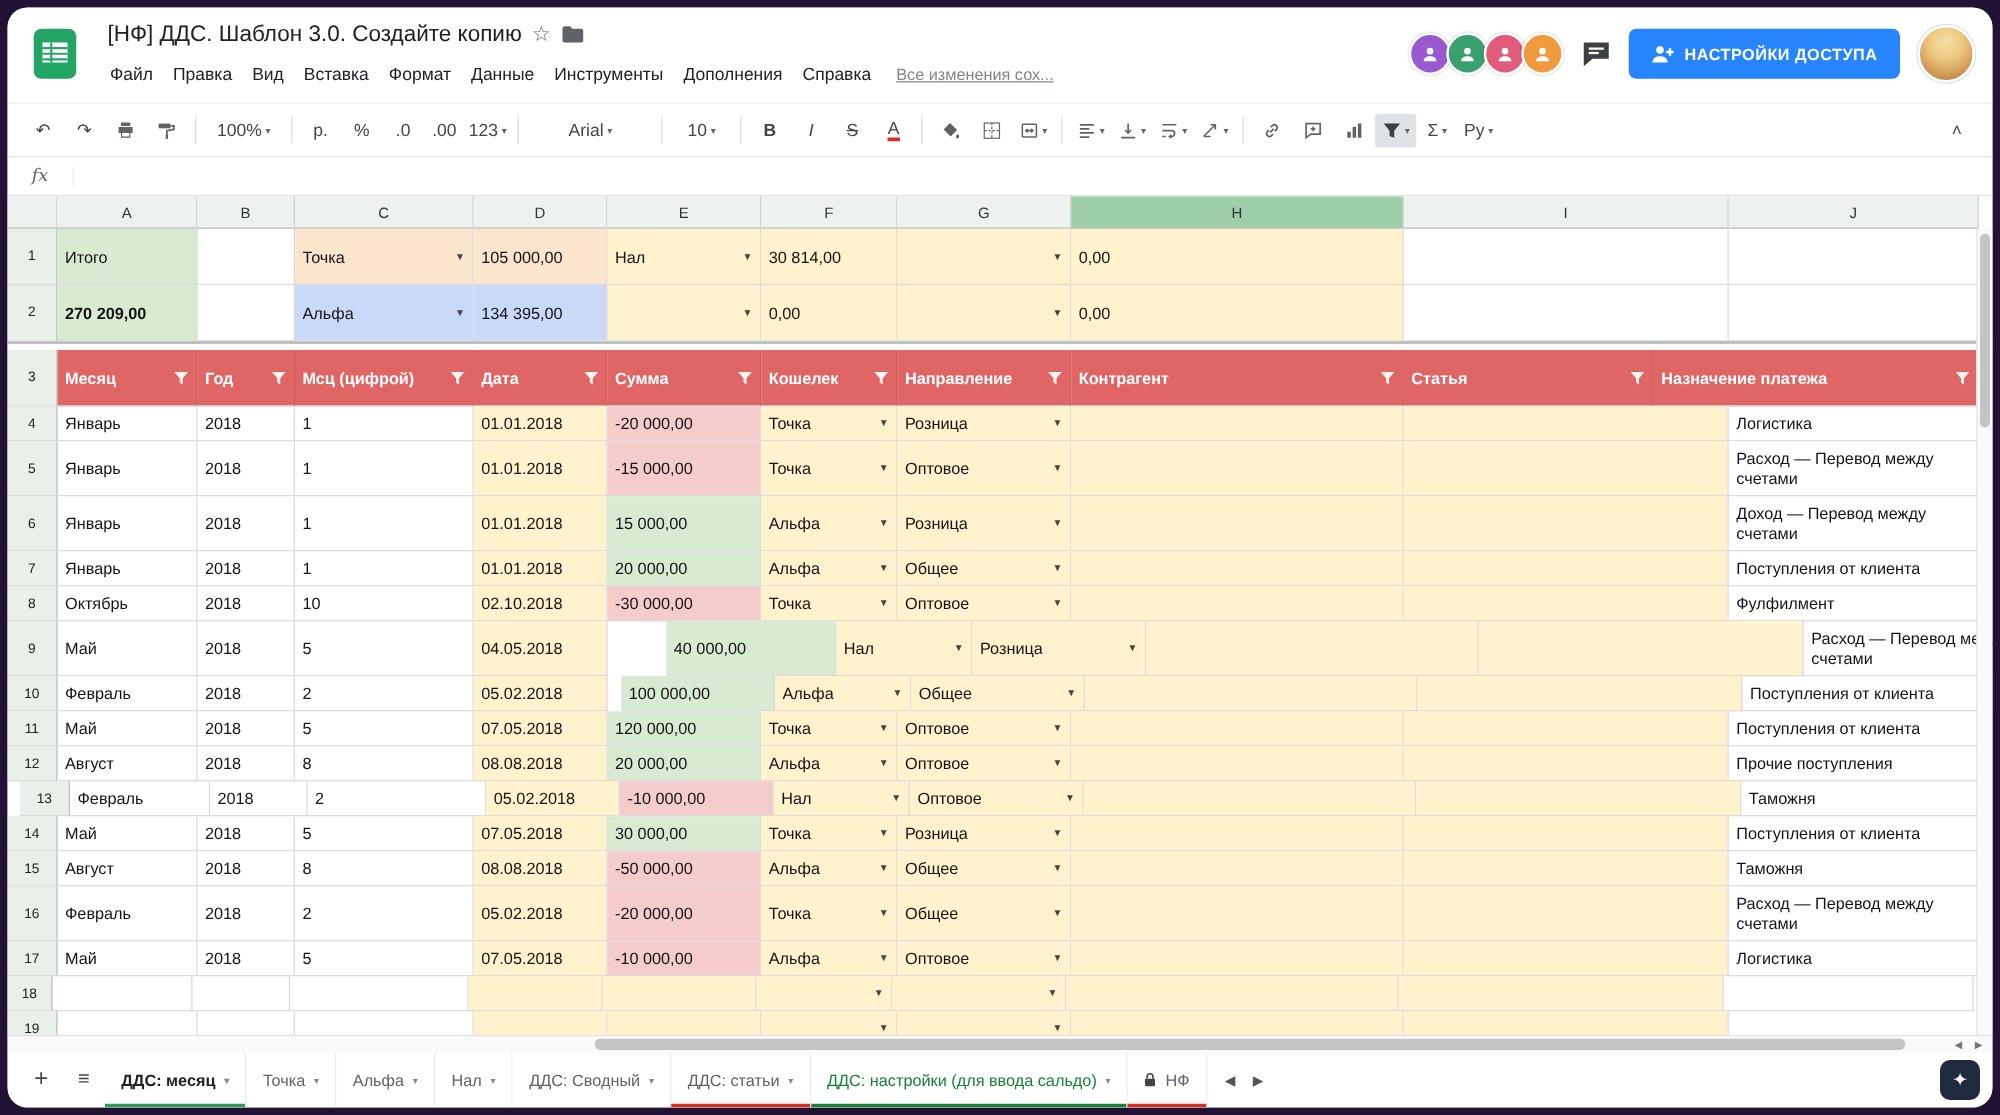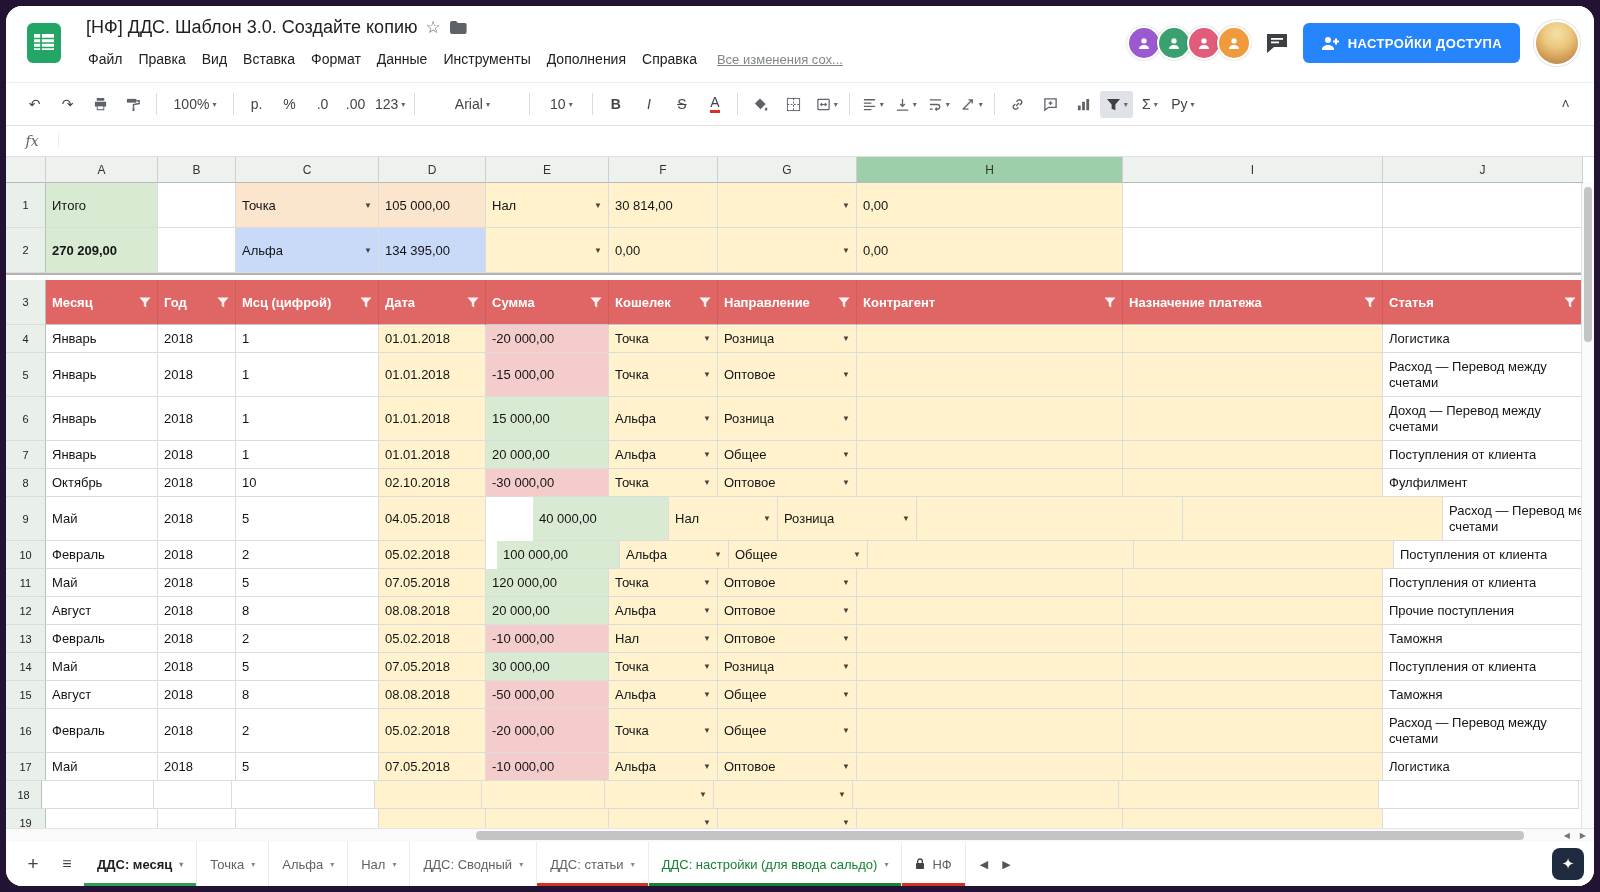--- a/index.html
+++ b/index.html
@@ -483,36 +483,36 @@
             </span>
           </div>
           <div class="cell hdr3" style="width: 266px;">
             <span class="ct">Контрагент</span>
             <span class="funnel">
               <svg width="12" height="11" viewBox="0 0 12 11">
                 <path d="M0.5 0.5h11L7.2 5.6v4.9L4.8 9V5.6z" fill="#fff" opacity="0.92"></path>
               </svg>
             </span>
           </div>
+          <div class="cell hdr3" style="width: 200px;">
+            <span class="ct">Статья</span>
+            <span class="funnel">
+              <svg width="12" height="11" viewBox="0 0 12 11">
+                <path d="M0.5 0.5h11L7.2 5.6v4.9L4.8 9V5.6z" fill="#fff" opacity="0.92"></path>
+              </svg>
+            </span>
+          </div>
           <div class="cell hdr3" style="width: 260px;">
             <span class="ct">Назначение платежа</span>
             <span class="funnel">
               <svg width="12" height="11" viewBox="0 0 12 11">
                 <path d="M0.5 0.5h11L7.2 5.6v4.9L4.8 9V5.6z" fill="#fff" opacity="0.92"></path>
               </svg>
             </span>
           </div>
-          <div class="cell hdr3" style="width: 200px;">
-            <span class="ct">Статья</span>
-            <span class="funnel">
-              <svg width="12" height="11" viewBox="0 0 12 11">
-                <path d="M0.5 0.5h11L7.2 5.6v4.9L4.8 9V5.6z" fill="#fff" opacity="0.92"></path>
-              </svg>
-            </span>
-          </div>
         </div>
         <div class="grow" style="height: 28px;">
           <div class="cell rownum" style="width: 40px;">4</div>
           <div class="cell" style="width: 112px;">
             <span class="ct">Январь</span>
           </div>
           <div class="cell" style="width: 78px;">
             <span class="ct">2018</span>
           </div>
           <div class="cell" style="width: 143px;">
@@ -779,21 +779,21 @@
           <div class="cell bg-yellow" style="width: 139px;">
             <span class="ct">Оптовое</span>
             <span class="dd">▼</span>
           </div>
           <div class="cell bg-yellow" style="width: 266px;"></div>
           <div class="cell bg-yellow" style="width: 260px;"></div>
           <div class="cell" style="width: 200px;">
             <span class="ct">Прочие поступления</span>
           </div>
         </div>
-        <div class="grow" style="height: 28px;">
+        <div class="grow" style="height: 28px; padding-left: 10px;">
           <div class="cell rownum" style="width: 40px;">13</div>
           <div class="cell" style="width: 112px;">
             <span class="ct">Февраль</span>
           </div>
           <div class="cell" style="width: 78px;">
             <span class="ct">2018</span>
           </div>
           <div class="cell" style="width: 143px;">
             <span class="ct">2</span>
           </div>

